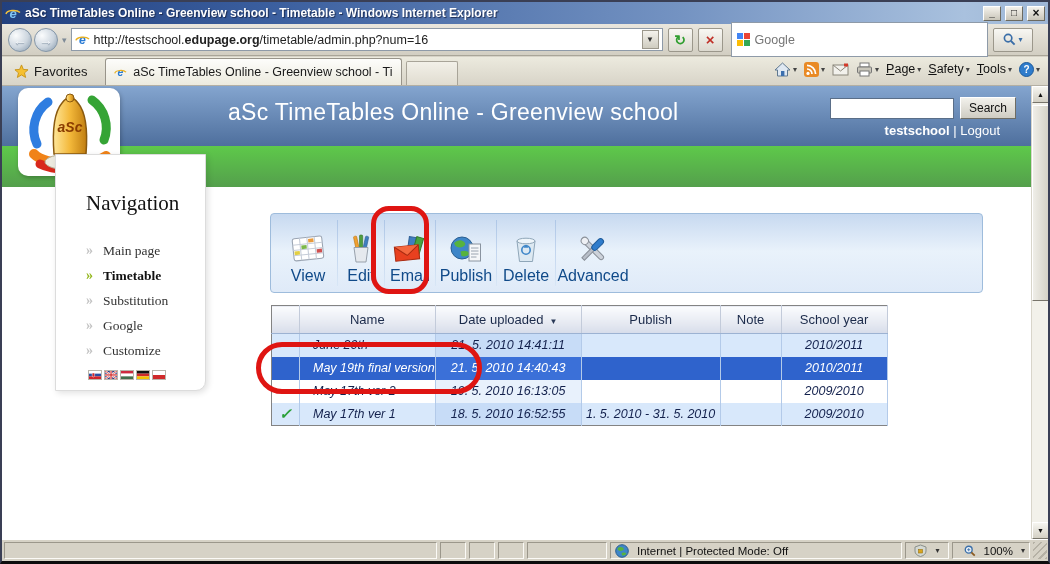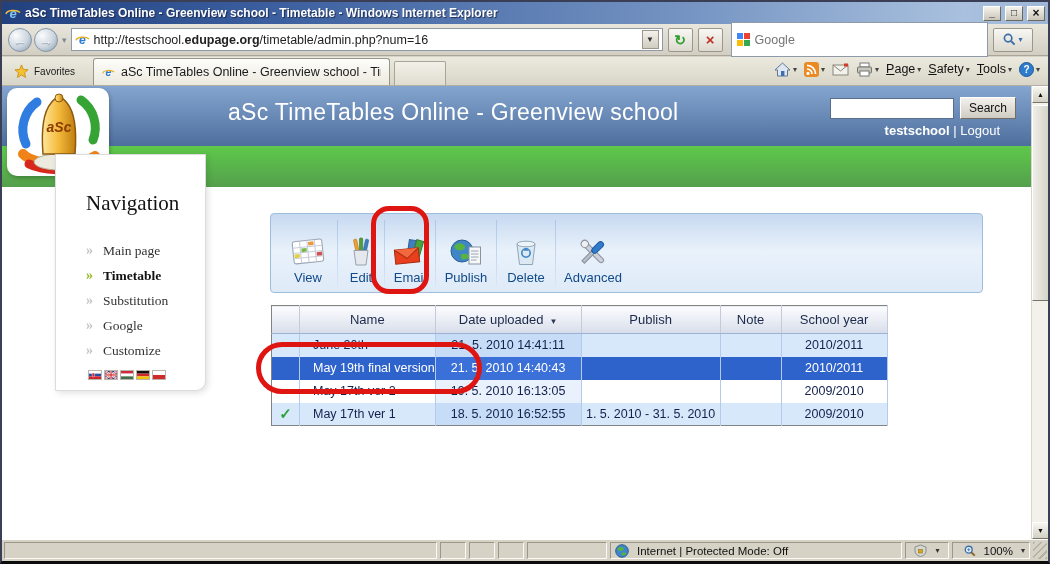--- a/index.html
+++ b/index.html
@@ -48,21 +48,21 @@
   .glogo { display:grid; grid-template-columns:6px 6px; grid-template-rows:6px 6px; gap:1px; }
   .glogo i { display:block; }
   .searchbtn { width:40px; height:24px; margin-left:5px; border:1px solid #9b978b; border-radius:2px;
     background:linear-gradient(#f8f7f3,#dcd9cf); display:flex; align-items:center; justify-content:center; gap:3px; }
   .searchbtn .dd { font-size:8px; color:#3a6ea8; }
 
   
   .tabrow { position:absolute; top:55px; left:0; right:0; height:29px;
     background:linear-gradient(#eceade,#d8d4c8); border-bottom:1px solid #b3afa3;
     display:flex; align-items:flex-end; }
-  .favbtn { display:flex; align-items:center; gap:5px; font-size:10px; color:#1a1a1a;
+  .favbtn { display:flex; align-items:center; gap:5px; font-size:13px; color:#1a1a1a;
     padding:0 10px 0 12px; height:24px; margin-bottom:2px; }
   .tab { display:flex; align-items:center; gap:6px; height:27px; width:297px; margin-left:8px;
     background:linear-gradient(#fdfdfb,#eceade); border:1px solid #98948a; border-bottom:none;
     border-radius:3px 3px 0 0; padding:0 8px; font-size:12.5px; color:#1a1a1a; }
   .tab .tabtitle { white-space:nowrap; overflow:hidden; }
   .tabstub { height:24px; width:52px; margin-left:4px; background:linear-gradient(#f2f0e8,#e0dcd0);
     border:1px solid #a8a498; border-bottom:none; border-radius:2px 2px 0 0; }
   .commandbar { margin-left:auto; display:flex; align-items:center; gap:7px; padding:0 8px 4px 0; height:100%; }
   .cmd { display:flex; align-items:center; gap:2px; font-size:12.5px; color:#111; }
   .cmd .dd { font-size:8px; color:#444; }
@@ -79,21 +79,21 @@
   .hdr-search-input { position:absolute; top:12px; left:828px; width:124px; height:21px;
     border:1px solid #5a6e88; background:#fff; font-size:12px; padding:0 4px; outline:none;
     font-family:"Liberation Sans",sans-serif; }
   .hdr-search-btn { position:absolute; top:11px; left:958px; width:56px; height:22px;
     background:linear-gradient(#f2f1ec,#cfccc2); border:1px solid; border-color:#fff #6f6d64 #6f6d64 #fff;
     font-size:12px; color:#111; font-family:"Liberation Sans",sans-serif; }
   .userline { position:absolute; top:37px; right:48px; color:#fff; font-size:13px; }
   .userline .user { font-weight:bold; }
 
   
-  .logobox { position:absolute; top:2px; left:5px; width:102px; height:88px;
+  .logobox { position:absolute; top:2px; left:16px; width:102px; height:88px;
     background:#fff; border-radius:10px; box-shadow:1px 2px 4px rgba(0,0,0,.25); }
   .logobox svg { position:absolute; top:-2px; left:0; }
 
   
   .navpanel { position:absolute; top:68px; left:53px; width:151px; height:237px; background:#fff;
     border:1px solid #dcdcdc; border-radius:0 0 10px 0; box-shadow:2px 2px 6px rgba(0,0,0,.12);font-family:Liberation Serif, serif; }
   .navpanel h1 { font-size:21px; font-weight:400; color:#131313; margin:36px 0 0 30px; }
   .navlist { list-style:none; margin:22px 0 0 30px; }
   .navlist li { display:flex; align-items:center; gap:10px; height:25px; font-size:13.5px; color:#333; }
   .navlist .chev { color:#c3c3c3; font-weight:bold; font-size:14px; }
@@ -103,31 +103,31 @@
   .flagrow svg { border:1px solid #b9b5ab; display:block; }
 
   
   .toolbar { position:absolute; top:127px; left:268px; width:713px; height:80px;
     border:1px solid #9ebcdc; border-radius:4px;
     background:linear-gradient(#c7d9f0,#e9f2fb 48%,#dcе9f7 55%,#dfeaf8);
     background:linear-gradient(#c7d9f0,#e9f2fb 48%,#dfeaf8);
     display:flex; align-items:stretch; padding:2px 0 2px 8px; }
   .tbtn { display:flex; flex-direction:column; align-items:center; justify-content:flex-end;
     gap:2px; padding-bottom:5px; }
-  .tbtn .lbl { font-size:13px; color:#104a89; }
+  .tbtn .lbl { font-size:16px; color:#104a89; }
   .tbtn svg { display:block; }
   .tsep { width:1px; margin:4px 0; background:linear-gradient(#aec6e6,#d8e6f6); }
 
   
   table.tt { position:absolute; top:219px; left:269px; border-collapse:collapse;
     border:1px solid #838383; font-size:12.5px; color:#13214d; table-layout:fixed; }
   table.tt th { height:28px; font-weight:400; color:#1b2a4a; font-size:13px;
     background:linear-gradient(#fbfcfe,#e3e7f0 70%,#d6dcea);
     border-right:1px solid #c3cbda; border-bottom:1px solid #9cb2d2; }
-  table.tt td { height:23px; text-align:center; border-right:1px solid #b3cae9; white-space:nowrap; overflow:hidden; }
+  table.tt td { height:23px; text-align:center; border-right:1px solid #b3cae9; white-space:nowrap; overflow:hidden;font-style:italic; }
   table.tt td.name { text-align:left; padding-left:13px; }
   table.tt .c0 { width:28px; } .cname { width:130px; } .cdate { width:146px; }
   .cvalid { width:139px; } .cnote { width:61px; } .cyear { width:106px; }
   tr.light td { background:#d8e8fb; } tr.light td.date { background:#c7dcf7; }
   tr.plain td { background:#fff; } tr.plain td.date { background:#e8f1fc; }
   tr.sel td { background:#2f63cc; color:#fff; } tr.sel td.date { background:#3b70d8; }
   .sortarrow { font-size:8px; color:#2a3a58; margin-left:6px; }
   .checkmark { color:#2ba13a; font-weight:bold; font-size:15px; }
 
   

